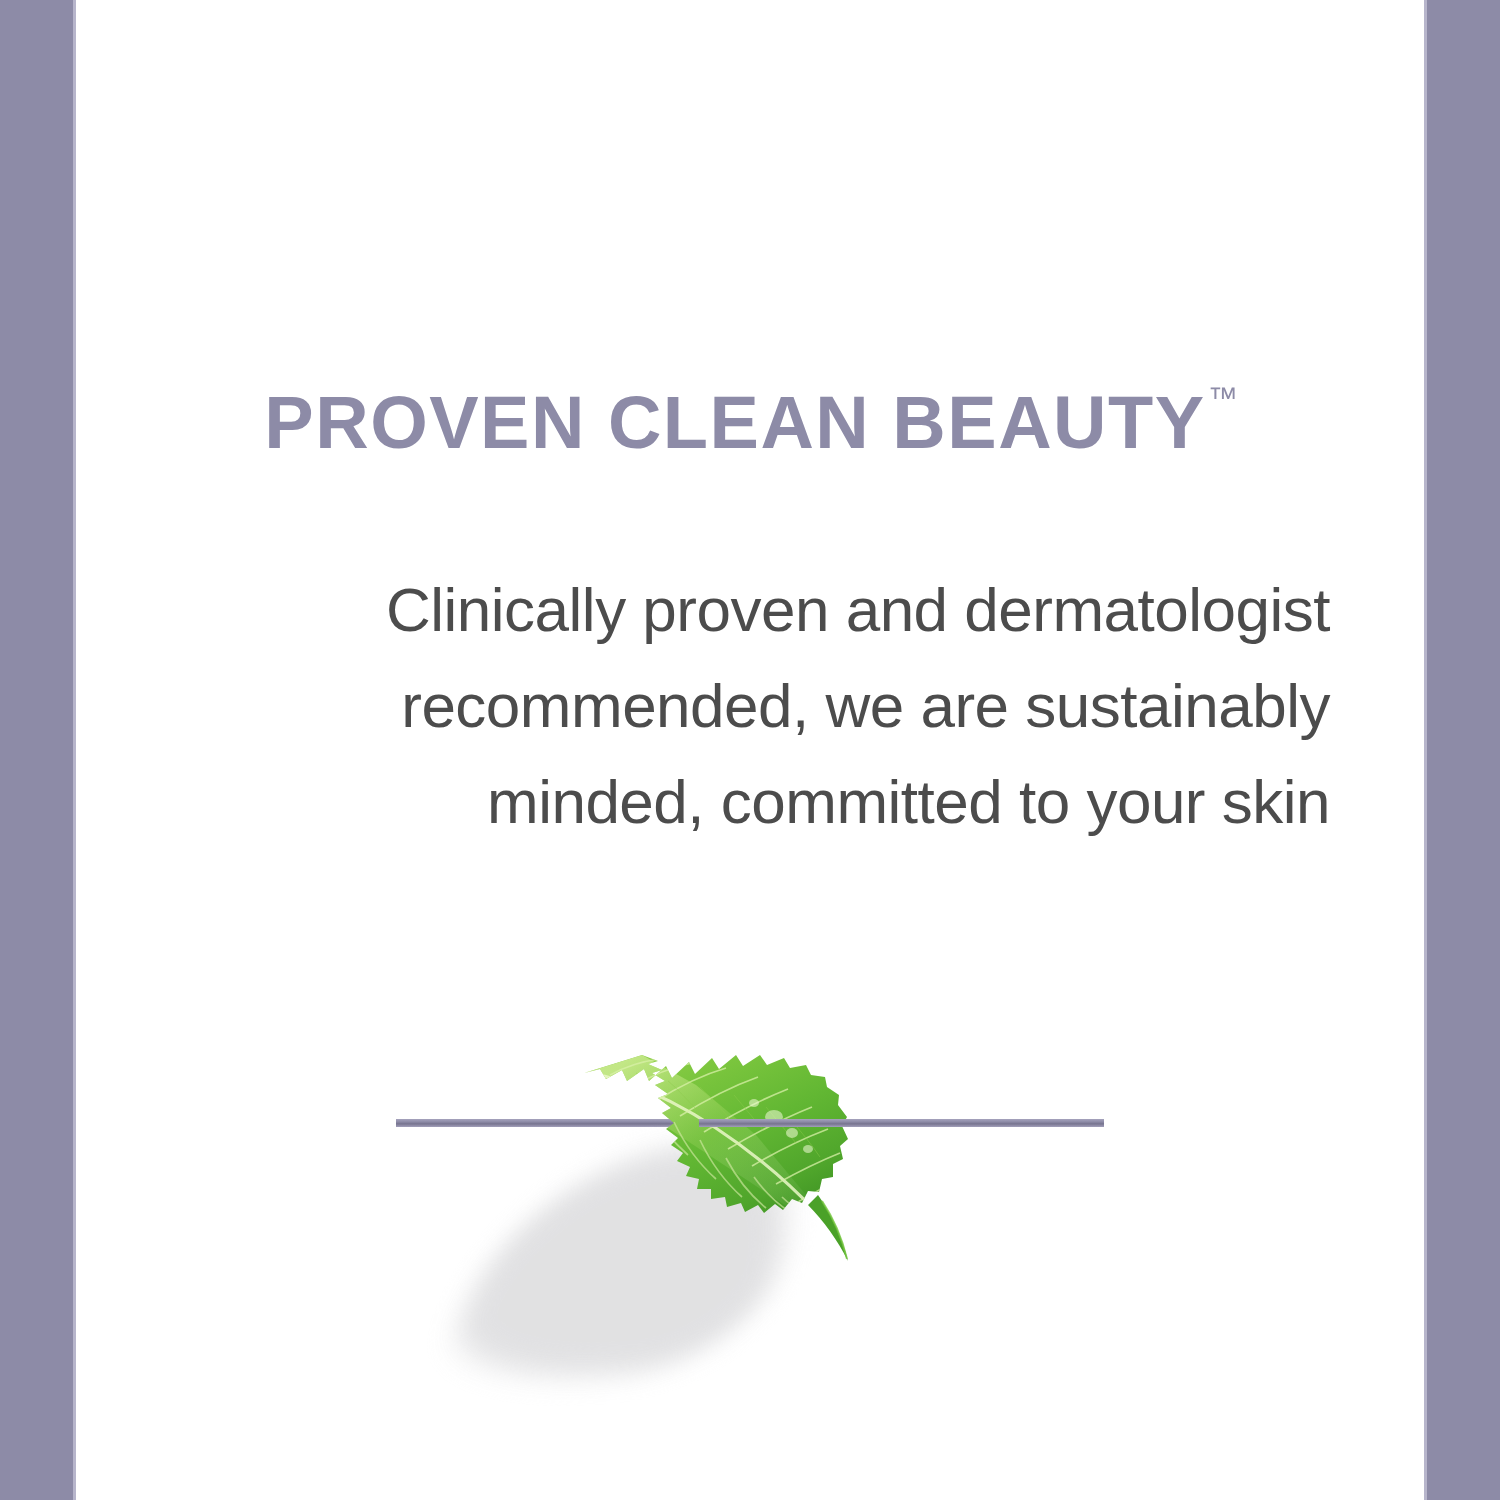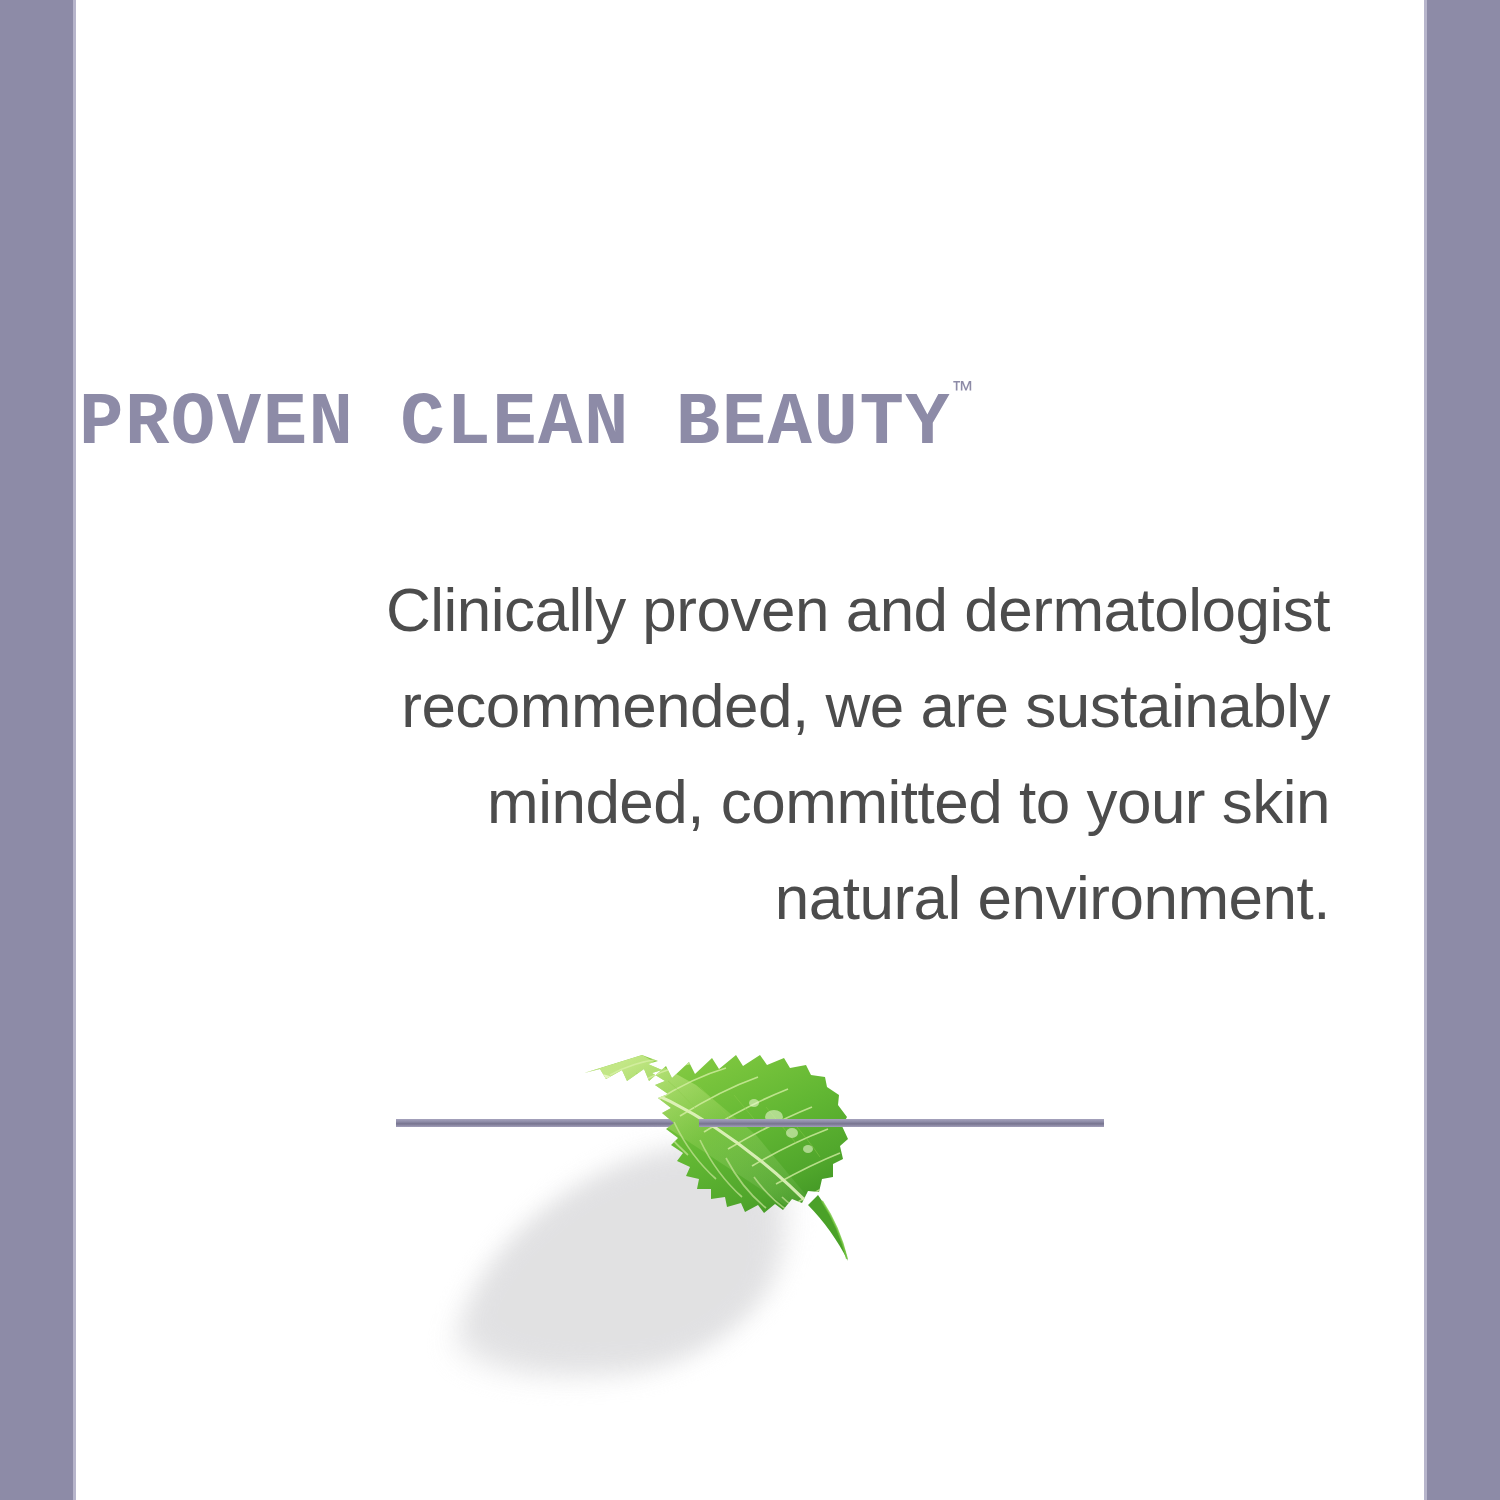--- a/index.html
+++ b/index.html
@@ -56,22 +56,23 @@
     bottom: 0;
     background: #ffffff;
   }
 
   
   .headline {
     position: absolute;
     left: 0;
     right: 0;
     top: 336px;
+    text-align: center;
     color: #8d8ba7;
-    font-family: Liberation Mono, monospace;
+    font-family: Liberation Sans, sans-serif;
     font-weight: bold;
     font-size: 74px;
     letter-spacing: 1.5px;
     line-height: 1;
     white-space: nowrap;
   }
   .headline .tm {
     font-size: 30px;
     font-weight: normal;
     vertical-align: super;
@@ -163,21 +164,20 @@
   <div class="content">
 
     <h1 class="headline">
       <span>PROVEN CLEAN BEAUTY</span><span class="tm">™</span>
     </h1>
 
     <p class="body-copy">
       <span class="ln">Clinically proven and dermatologist</span>
       <span class="ln">recommended, we are sustainably</span>
       <span class="ln">minded, committed to your skin</span>
-      <span class="ln">natural environment.</span>
     </p>
 
     <div class="ornament">
 
       <div class="divider-rule"></div>
 
       <div class="leaf-shadow"></div>
 
       <div class="leaf-wrap">
         <svg viewBox="0 0 290 250" xmlns="http://www.w3.org/2000/svg" aria-hidden="true">

